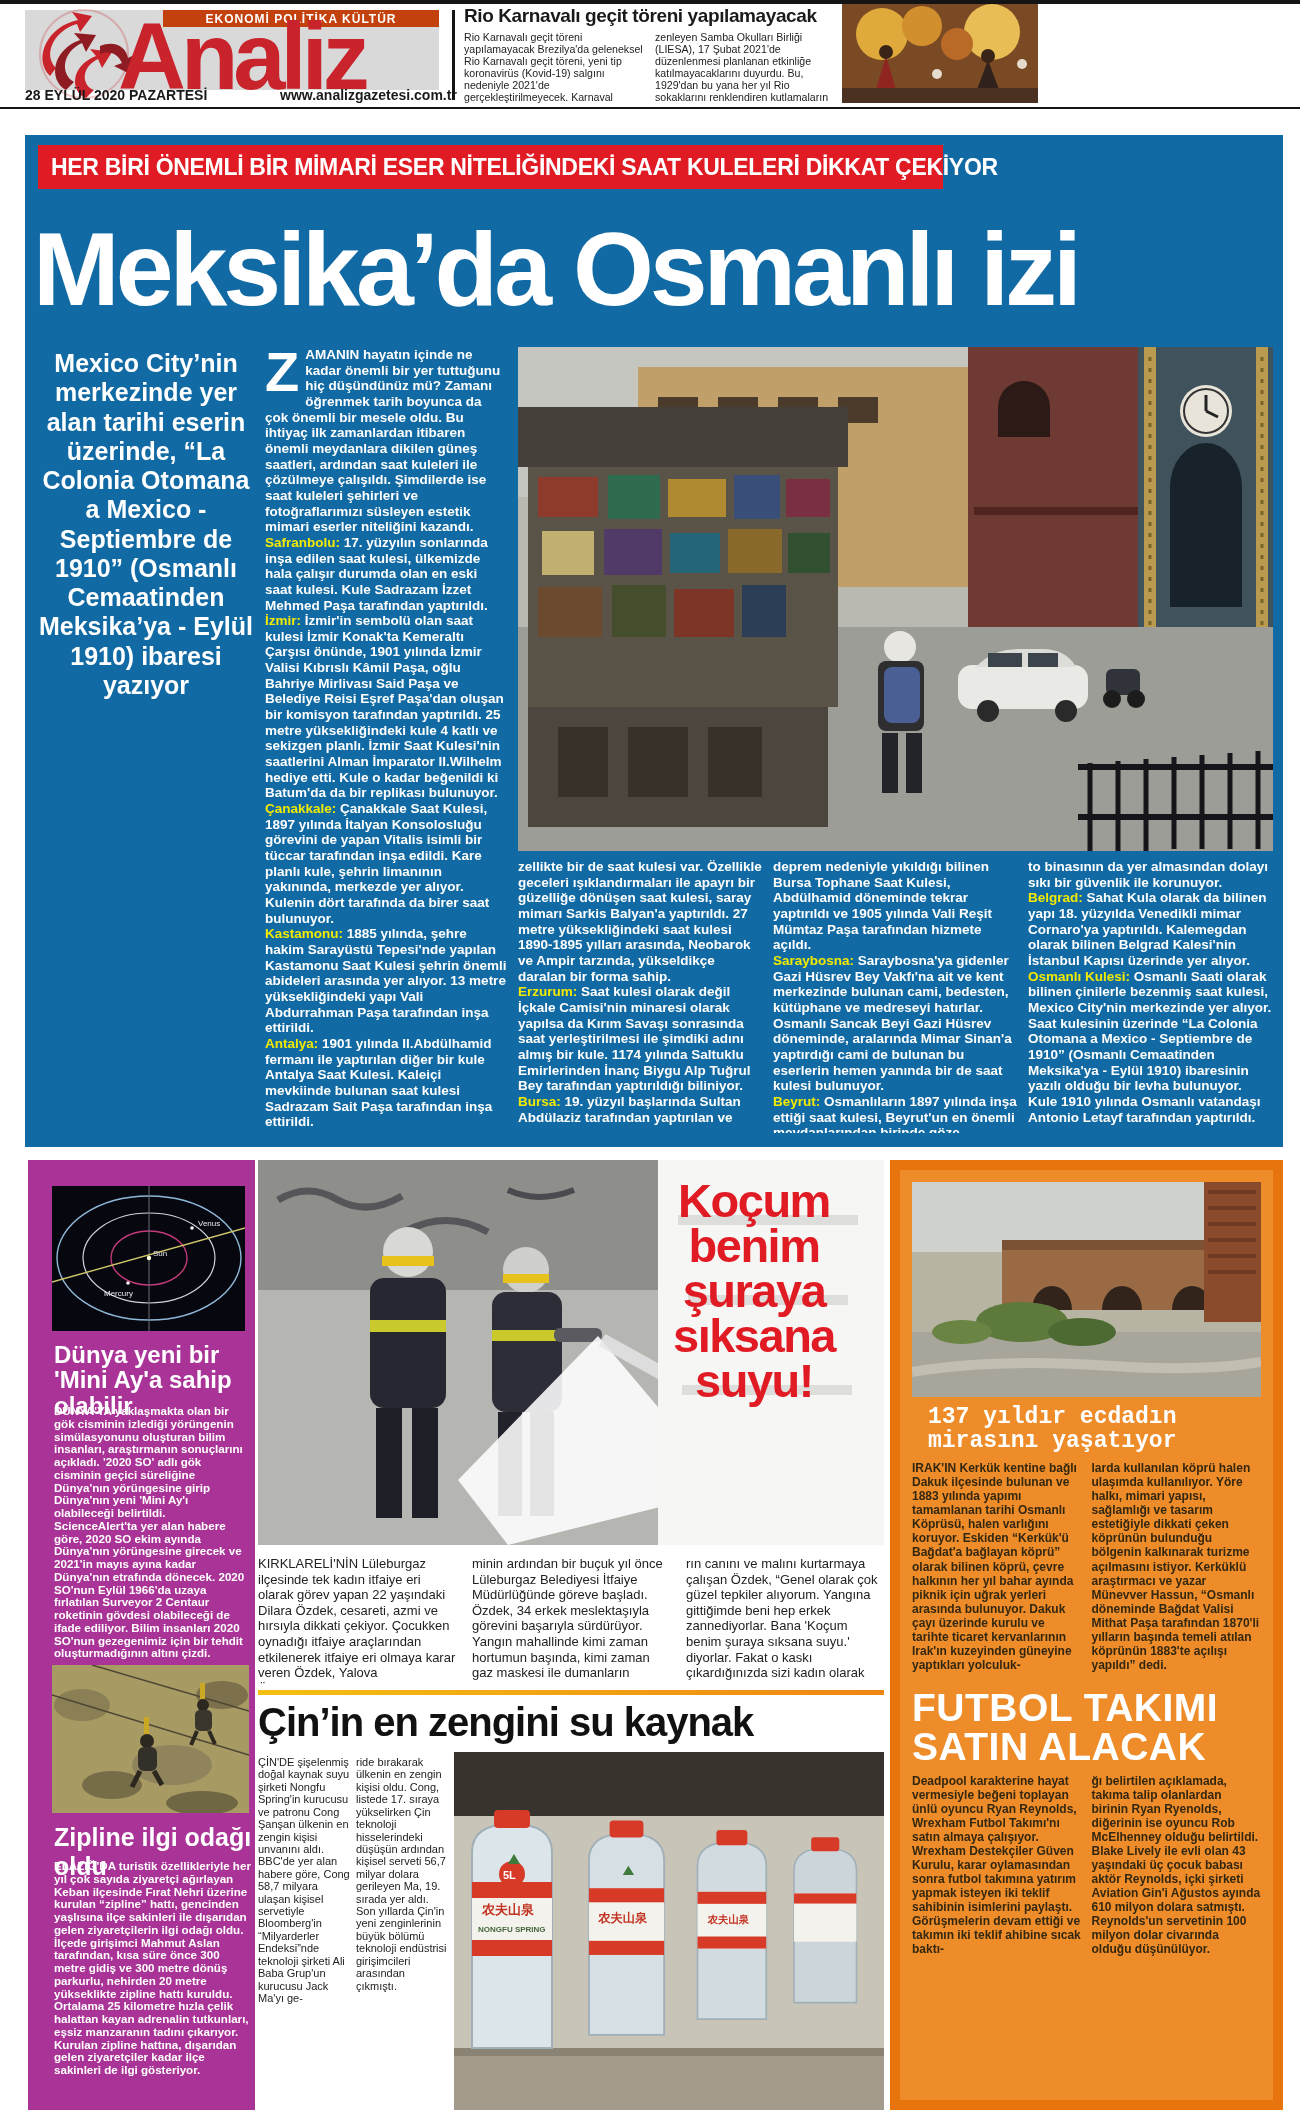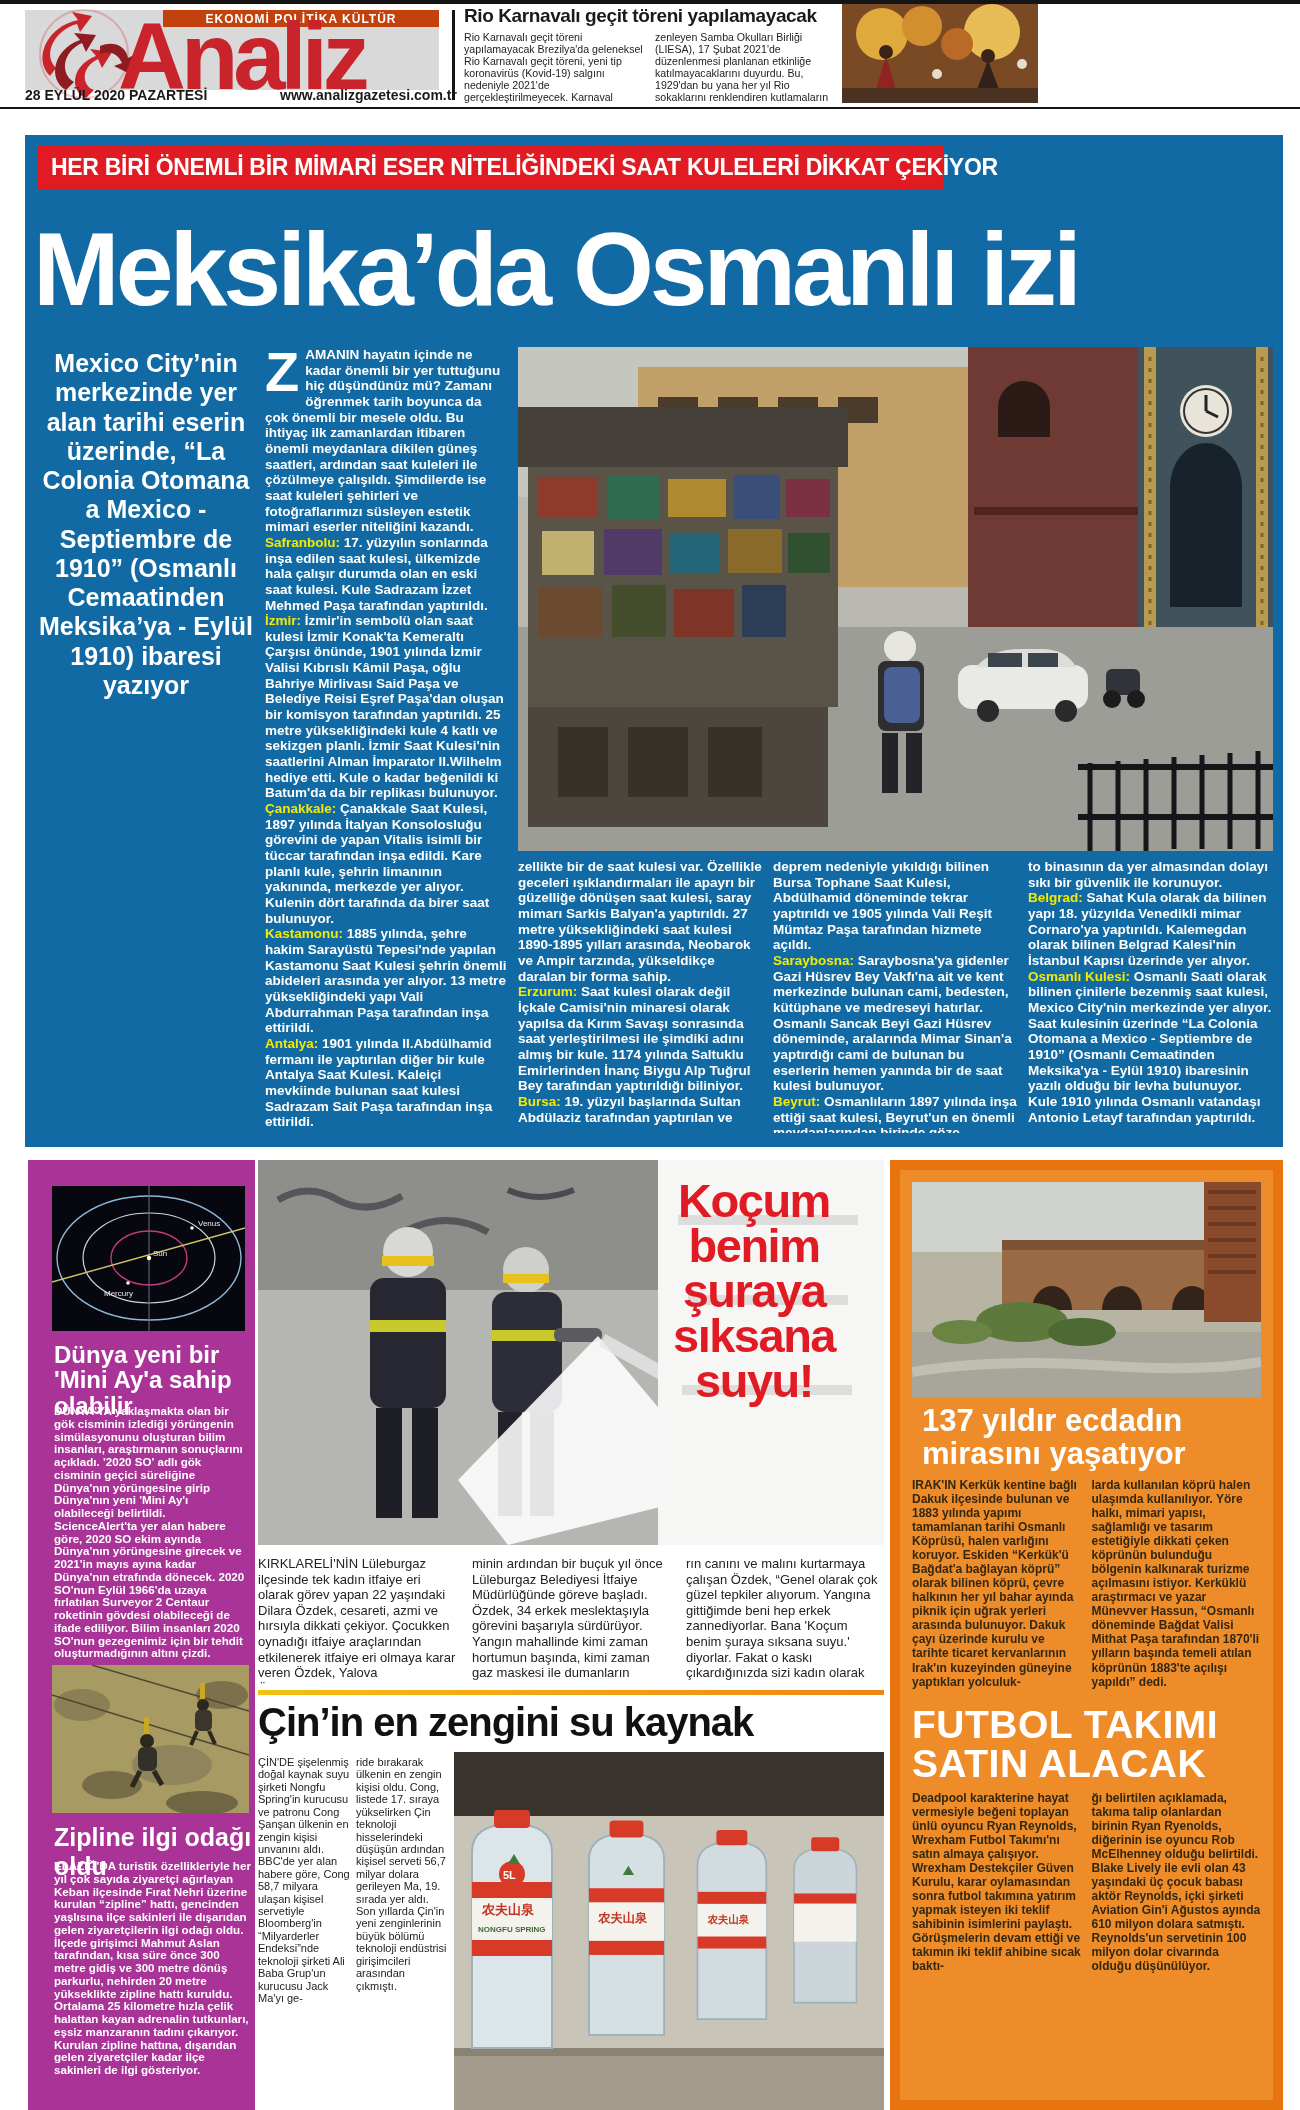--- a/index.html
+++ b/index.html
@@ -75,21 +75,21 @@
   .water-head { position:absolute; left:258px; top:1700px; width:626px; font-size:40px;
     font-weight:bold; letter-spacing:-1px; color:#111; }
   .water-col { position:absolute; top:1756px; width:92px; height:354px; font-size:11px;
     line-height:1.13; color:#222; overflow:hidden; }
   .water-col.c1 { left:258px; } .water-col.c2 { left:356px; }
   .bottles { position:absolute; left:454px; top:1752px; }
   
   .panel-orange { position:absolute; left:890px; top:1160px; width:393px; height:950px;
     background:#ef8c2a; border:10px solid #e8740e; padding:12px 12px 0 12px; overflow:hidden; }
   .bridge-photo { display:block; }
-  .br-head { color:#fff; font-size:31px; font-weight:bold; line-height:1.05; margin:8px 0 8px 10px; }
+  .br-head { color:#fff; font-size:23px; font-weight:bold; line-height:1.05; margin:8px 0 8px 16px;font-family:Liberation Mono, monospace; }
   .or-cols { display:flex; gap:10px; }
   .or-cols p { flex:1; font-size:12px; font-weight:bold; line-height:1.17; color:#33270f; }
   .fb-head { color:#fff; font-size:39px; font-weight:bold; line-height:1.0; letter-spacing:0.5px;
     margin:16px 0 8px 0; }
 </style>
 </head>
 <body>
 
 <div class="page">
 

